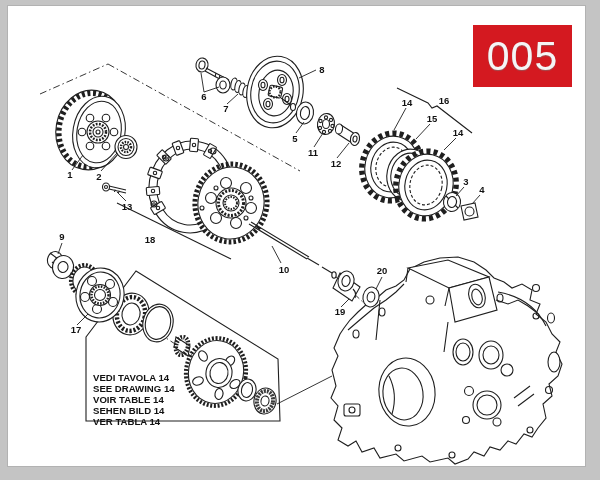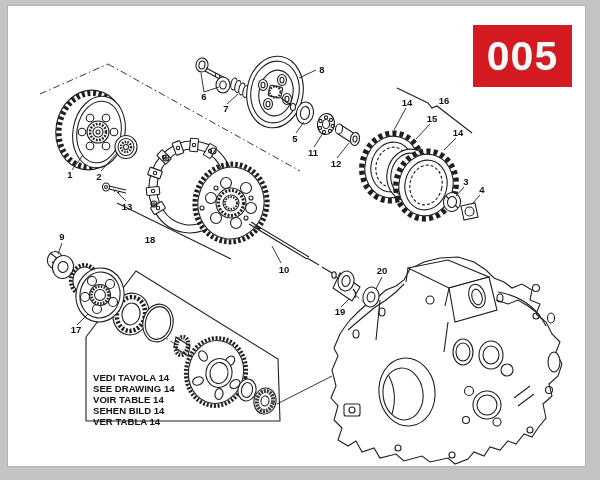--- a/index.html
+++ b/index.html
@@ -8,21 +8,21 @@
     background:#c4c4c4;
     font-family:"Liberation Sans", sans-serif;
   }
   .page{
     position:absolute;left:7px;top:5px;width:579px;height:462px;
     background:#ffffff;border:1px solid #b2b2b2;box-sizing:border-box;
   }
   .badge{
     position:absolute;left:473px;top:25px;width:99px;height:62px;
     display:flex;align-items:center;justify-content:center;
-    font-weight:bold;font-size:41px;letter-spacing:1px;
+    font-weight:normal;font-size:41px;letter-spacing:1px;
     text-shadow:0 1px 1px rgba(120,120,120,.6);
     z-index:5;
   }
   svg{position:absolute;left:0;top:0;z-index:3;}
   
   .ln{stroke:#1f1f1f;fill:none;stroke-width:1.1;}
   .lnw{stroke:#1f1f1f;fill:#ffffff;stroke-width:1.1;}
   .teeth{stroke:#1f1f1f;fill:none;}
   .dash{stroke:#1f1f1f;fill:none;stroke-width:0.9;stroke-dasharray:7 3 1.5 3;}
   .leader{stroke:#1f1f1f;fill:none;stroke-width:0.9;}

